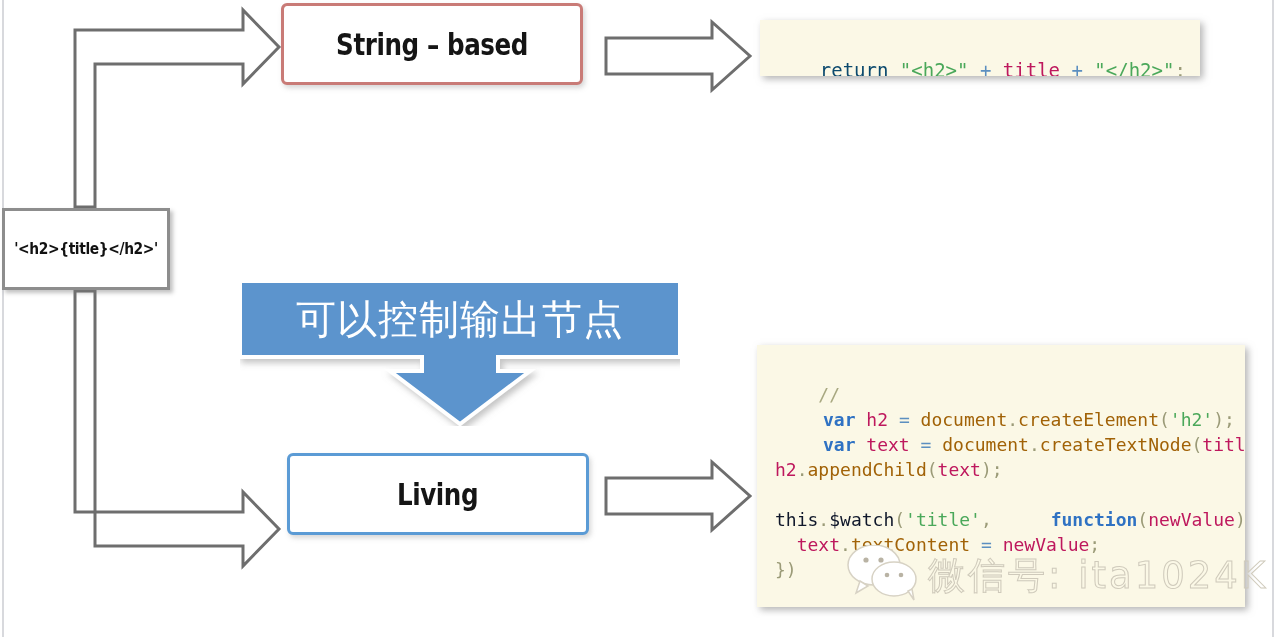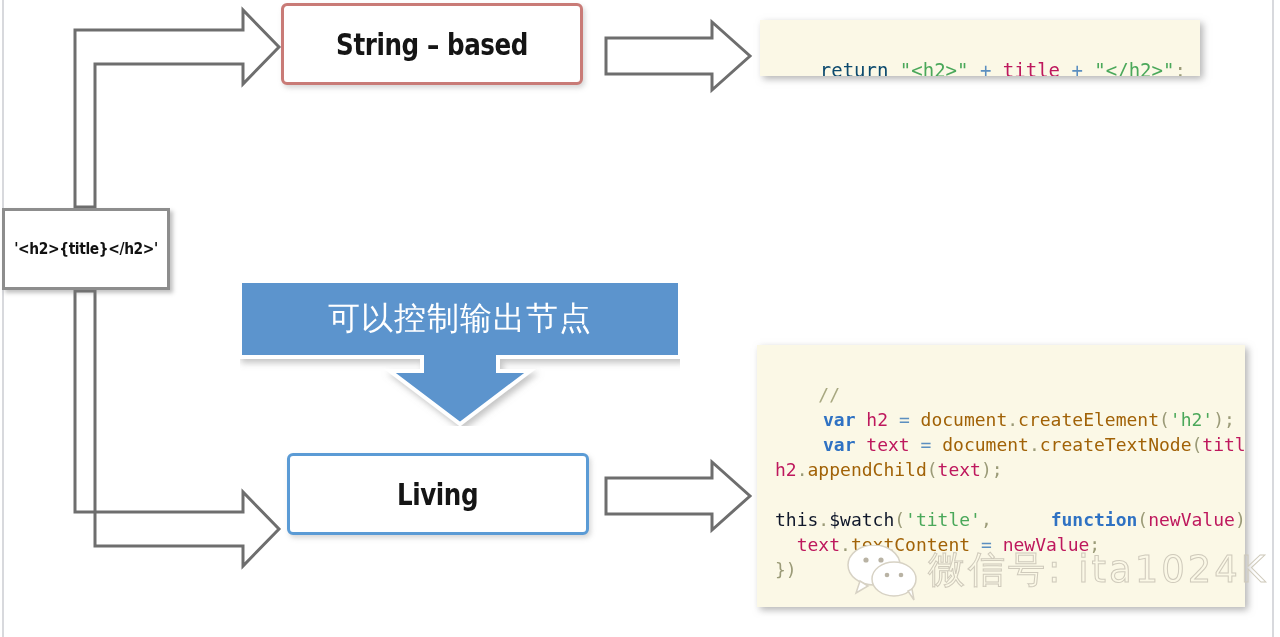--- a/index.html
+++ b/index.html
@@ -134,21 +134,21 @@
   #banner .banner-label {
     position: absolute;
     left: 0;
     top: 0;
     width: 440px;
     height: 76px;
     display: flex;
     align-items: center;
     justify-content: center;
     font-family: "DejaVu Sans", sans-serif;
-    font-size: 32px;
+    font-size: 40px;
     color: #ffffff;
     letter-spacing: 1px;
     z-index: 3;
     pointer-events: none;
   }
 
   
   #connectors {
     position: absolute;
     left: 0;
@@ -157,21 +157,21 @@
     height: 637px;
     pointer-events: none;
   }
 
   
   #watermark {
     position: absolute;
     left: 846px;
     top: 545px;
     display: flex;
-    align-items: flex-start;
+    align-items: flex-end;
     z-index: 6;
     pointer-events: none;
   }
   #watermark .wm-text {
     font-family: "DejaVu Sans", sans-serif;
     font-size: 37px;
     color: rgba(255,255,255,0.0);
     -webkit-text-stroke: 1px #cfcabb;
     letter-spacing: 3px;
     margin-left: 8px;

